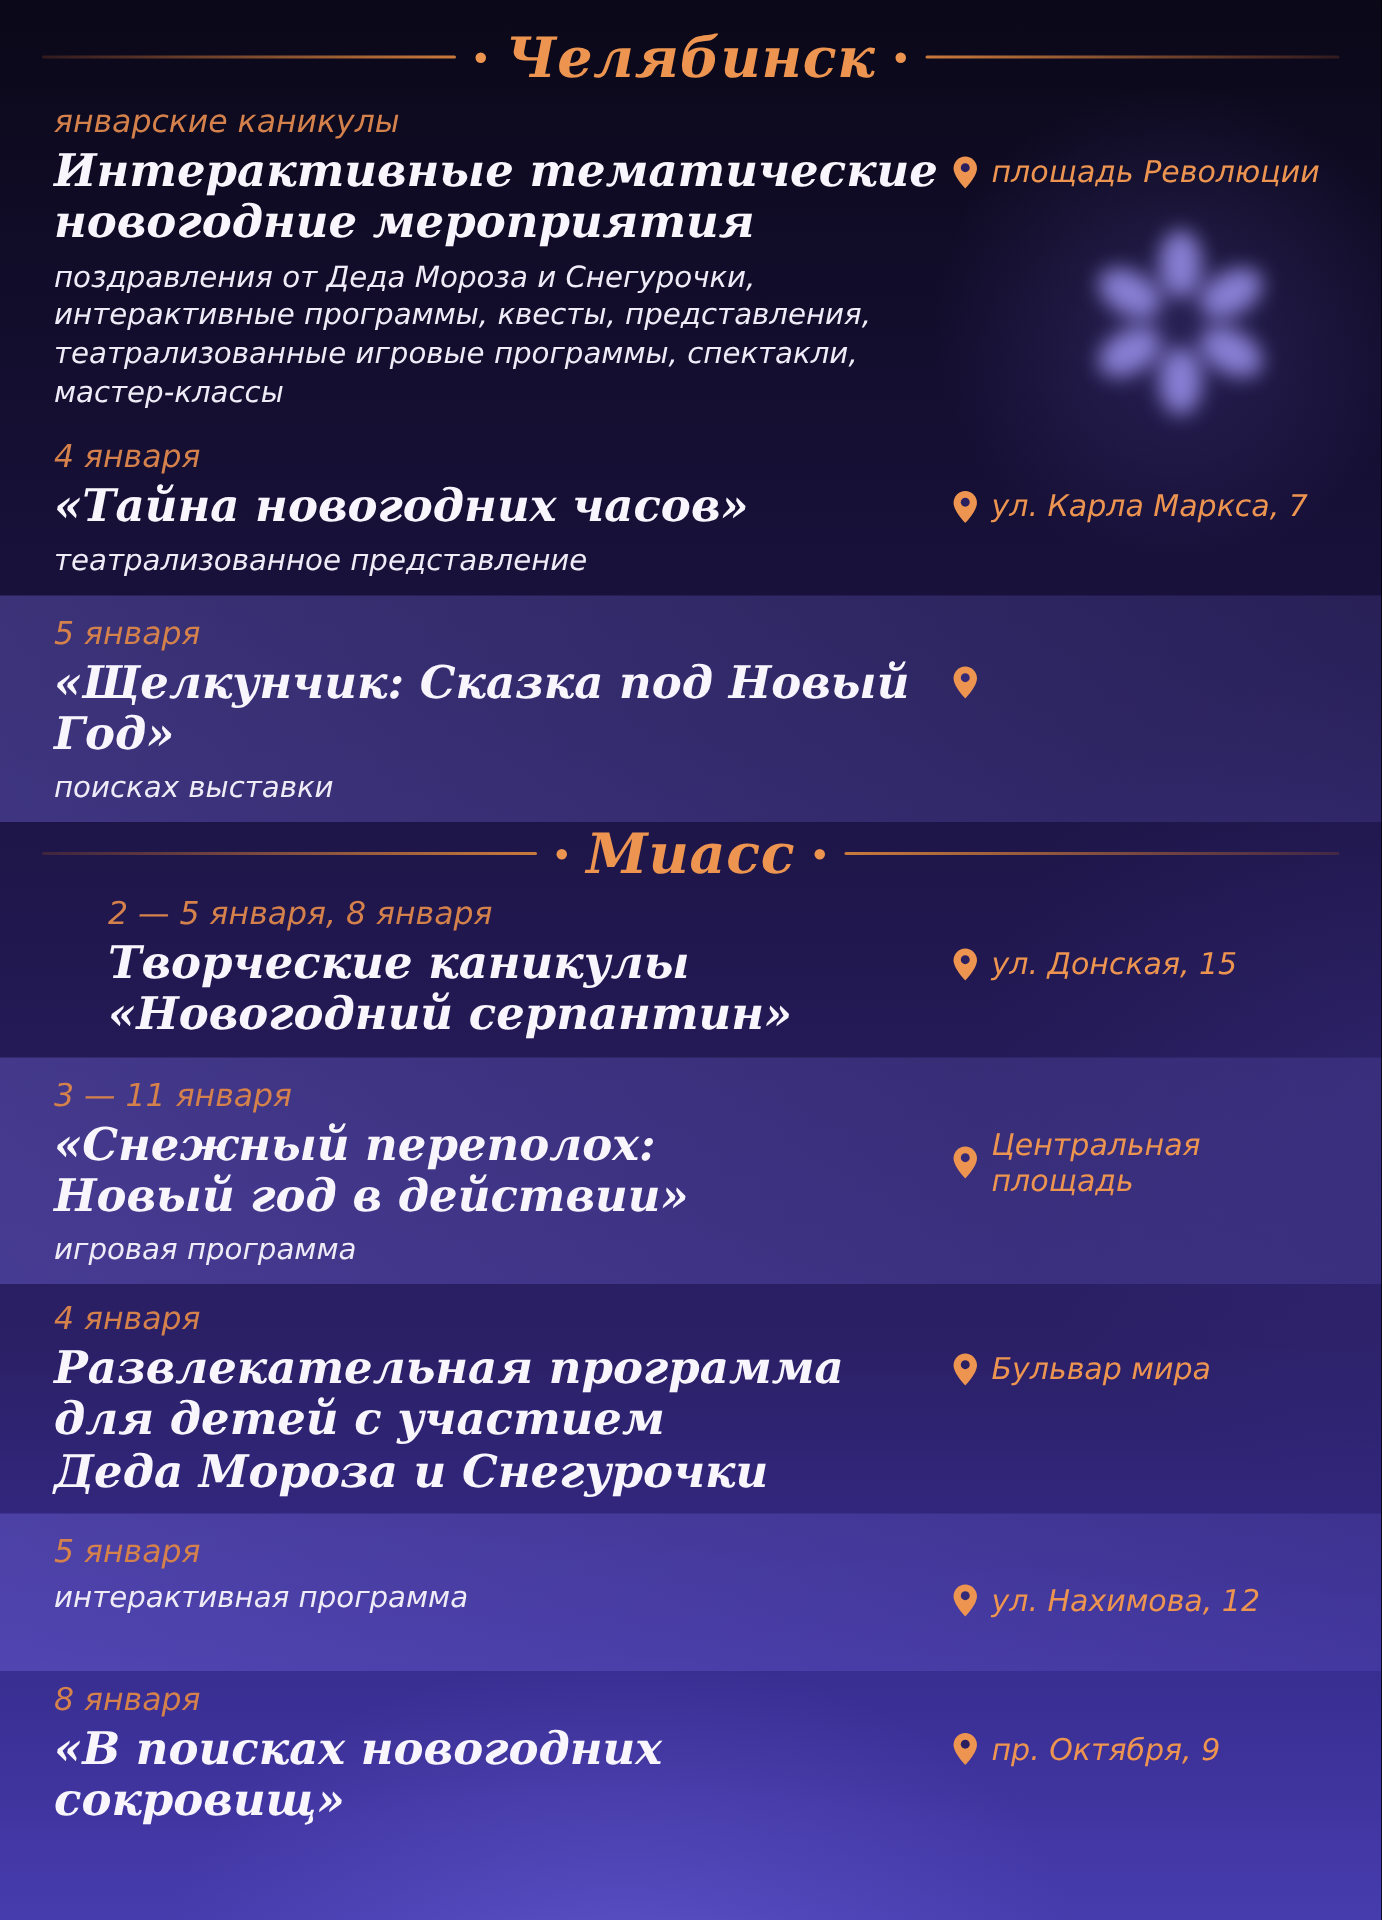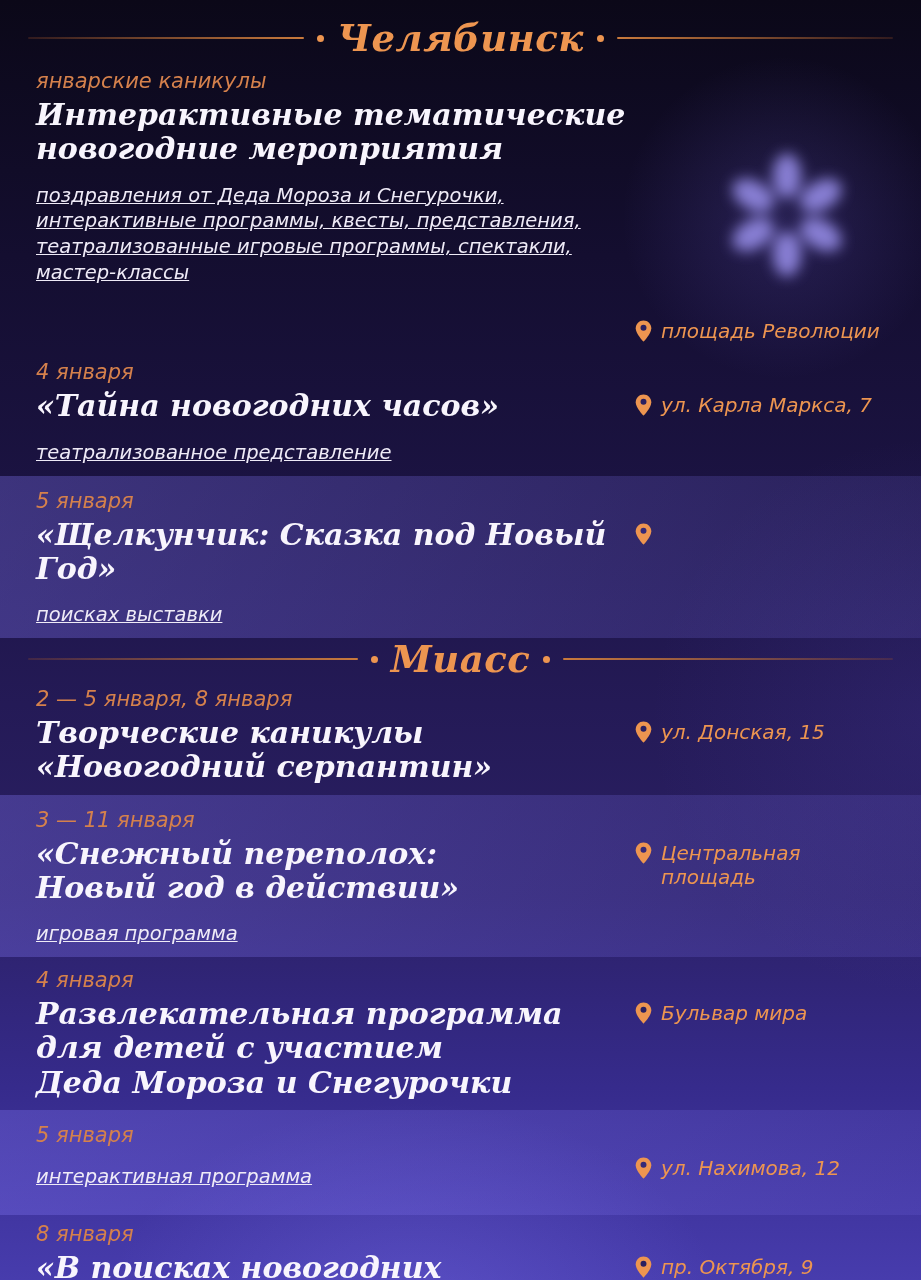--- a/index.html
+++ b/index.html
@@ -51,41 +51,40 @@
     color:#D5814C;
     font:italic 400 21px/1.2 "DejaVu Sans",sans-serif;
     margin-bottom:4px;
   }
   .ev-title{
     margin:0;color:#F8F5FD;
     font:italic 700 30px/1.14 "DejaVu Serif",serif;
     white-space:pre-line;
   }
   .ev-sub{
-    margin:16px 0 0 0;color:#EFEBF7;
+    margin:5px 0 0 0;color:#EFEBF7;
     font:italic 400 19.5px/1.33 "DejaVu Sans",sans-serif;
     max-width:610px;
-    text-decoration:underline;
   }
   .ev-sub:empty{display:none;}
   .event-loc{
     width:250px;flex:none;margin-left:auto;margin-top:33px;
-    display:flex;align-items:flex-start;gap:9px;
+    display:flex;align-items:center;gap:9px;
   }
   .pin{flex:none;width:17px;height:22px;display:block;margin-top:1px;}
   .loc-text{
     color:#ED9550;
     font:italic 400 20px/1.2 "DejaVu Sans",sans-serif;
   }
 
   
-  .r-ch   {min-height:170px;flex-direction:column;}
+  .r-ch   {min-height:170px;}
   .r-kop1 {min-height:94px;}
   .r-kop2 {min-height:113px;}
-  .r-mi1  {min-height:101px;}
+  .r-mi1  {min-height:101px;margin-left:36px;}
   .r-mi2  {min-height:137px;}
   .r-mi3  {min-height:147px;padding-top:11px;}
   .r-mi4  {min-height:105px;}
   .r-mi5  {min-height:103px;}
 </style>
 </head>
 <body>
 
 <div class="poster">
 

